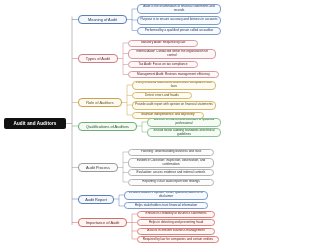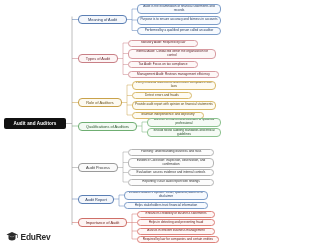--- a/index.html
+++ b/index.html
@@ -209,22 +209,14 @@
   <div class="branch-label blue" style="left:78px; top:194.5px; width:36px;">Audit Report</div>
   <div class="leaf blue" style="left:124px; top:190.5px; width:84px; height:9px;">Includes auditor's opinion: clean, qualified, adverse or disclaimer</div>
   <div class="leaf blue" style="left:124px; top:202px; width:84px; height:7px;">Helps stakeholders trust financial information</div>
 
   <div class="branch-label red" style="left:78px; top:218px; width:49px;">Importance of Audit</div>
   <div class="leaf red" style="left:137px; top:210.5px; width:78px; height:7px;">Enhances credibility of business statements</div>
   <div class="leaf red" style="left:137px; top:219px; width:78px; height:7px;">Helps in detecting and preventing fraud</div>
   <div class="leaf red" style="left:137px; top:227.5px; width:78px; height:7px;">Assists in efficient business management</div>
   <div class="leaf red" style="left:137px; top:236px; width:82px; height:7px;">Required by law for companies and certain entities</div>
 
-  <div class="brand">
-    <svg class="brand-icon" viewBox="0 0 24 22">
-      <path d="M12 2 L23 7 L12 12 L1 7 Z" fill="#2b2b2b"></path>
-      <path d="M5 9.2 V15 C5 17.4 8.3 19 12 19 C15.7 19 19 17.4 19 15 V9.2 L12 12.6 Z" fill="#2b2b2b"></path>
-      <rect x="22.2" y="7" width="1.2" height="7" fill="#2b2b2b"></rect>
-    </svg>
-    <span class="brand-text">EduRev</span>
-  </div>
 
 </div>
 
 </body></html>

